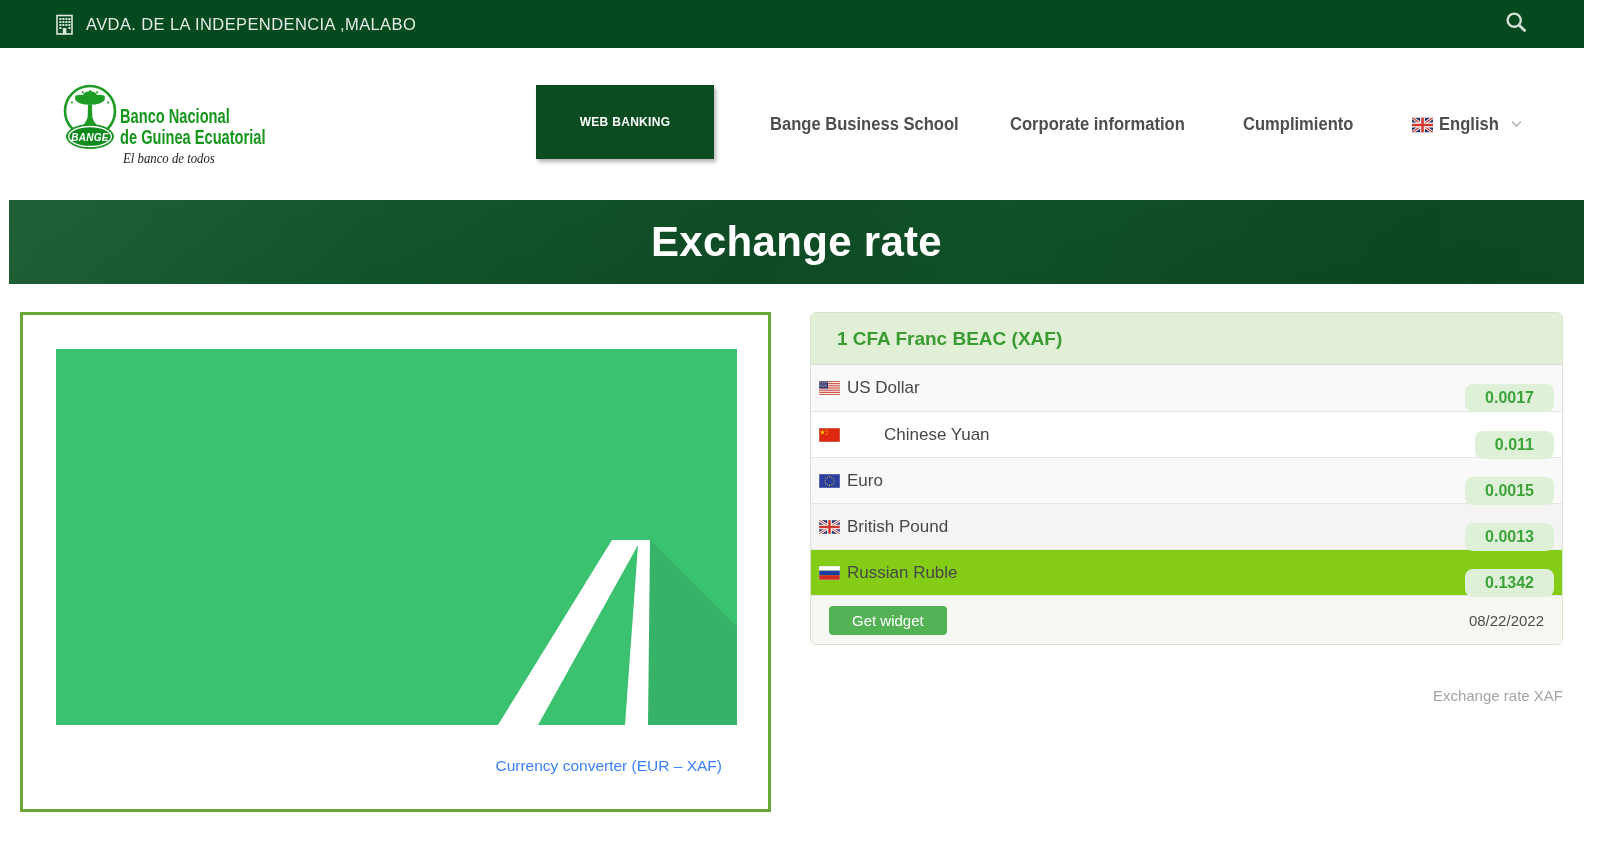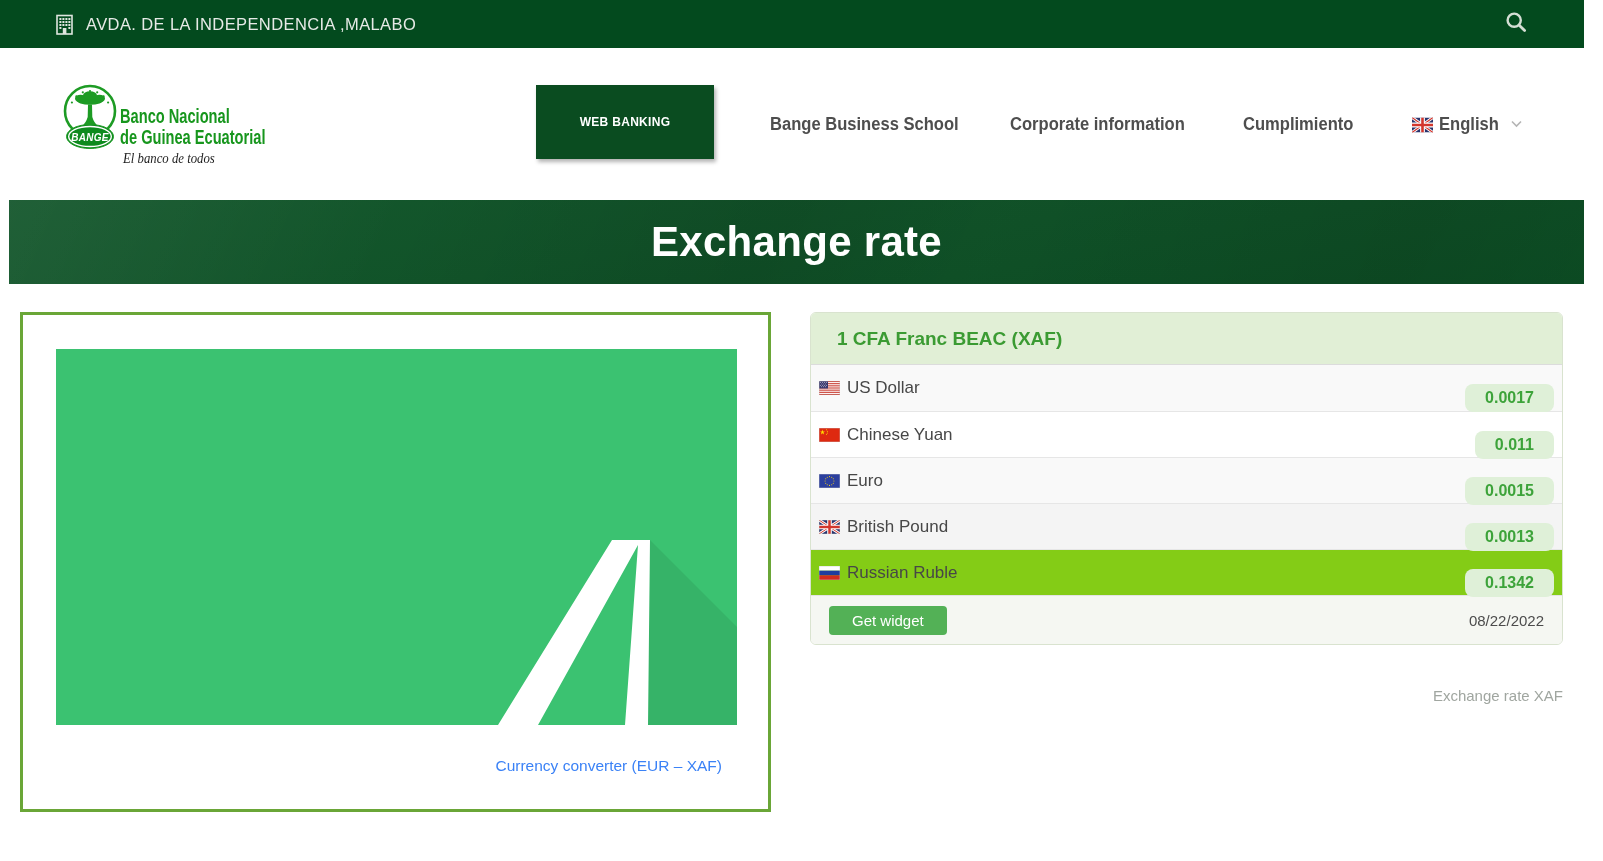--- a/index.html
+++ b/index.html
@@ -190,21 +190,21 @@
                   <circle cx="2.5" cy="5.7" r="0.45"></circle>
                   <circle cx="4.5" cy="5.7" r="0.45"></circle>
                   <circle cx="6.5" cy="5.7" r="0.45"></circle>
                 </g>
                 <rect width="21" height="14" fill="none" stroke="#c2c2c2" stroke-width="0.6"></rect>
               </svg>
             </span>
             <span class="cur-name">US Dollar</span>
             <span class="pill">0.0017</span>
           </div>
-          <div class="rate-row" style="background: rgb(255, 255, 255);">
+          <div class="rate-row" style="background: rgb(255, 255, 255); gap: 37px;">
             <span class="flag">
               <svg width="21" height="14" viewBox="0 0 21 14">
                 <rect width="21" height="14" fill="#de2910"></rect>
                 <polygon fill="#ffde00" points="3.5,1.6 4.1,3.4 6,3.4 4.5,4.6 5,6.4 3.5,5.3 2,6.4 2.5,4.6 1,3.4 2.9,3.4"></polygon>
                 <circle cx="7.5" cy="1.8" r="0.5" fill="#ffde00"></circle>
                 <circle cx="8.4" cy="3.2" r="0.5" fill="#ffde00"></circle>
                 <circle cx="8.4" cy="5" r="0.5" fill="#ffde00"></circle>
                 <circle cx="7.5" cy="6.3" r="0.5" fill="#ffde00"></circle>
                 <rect width="21" height="14" fill="none" stroke="#c2c2c2" stroke-width="0.6"></rect>
               </svg>

